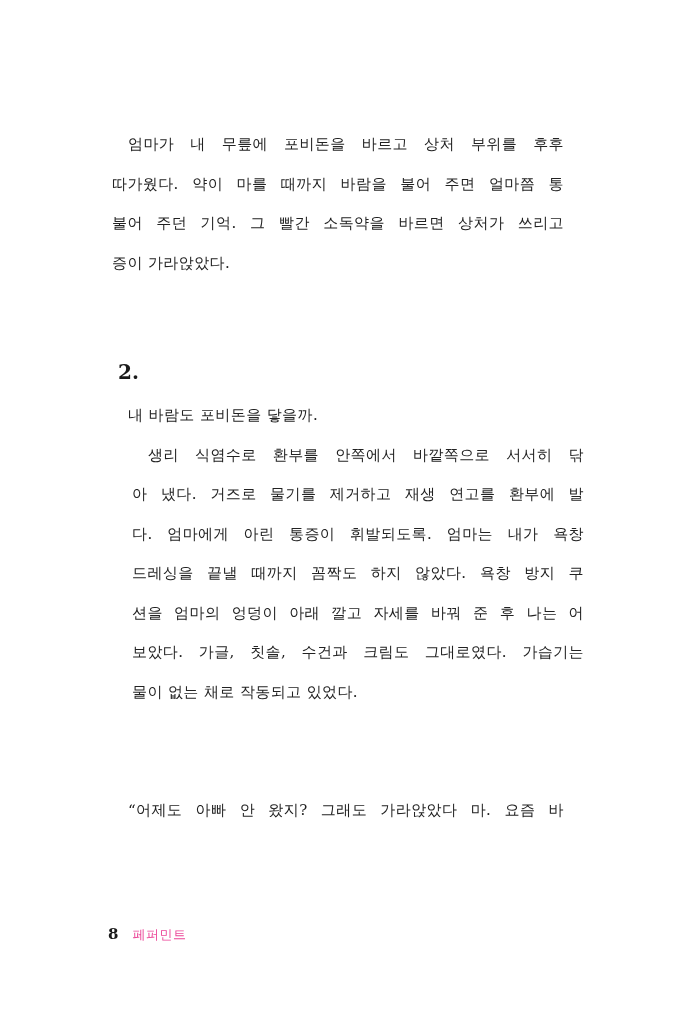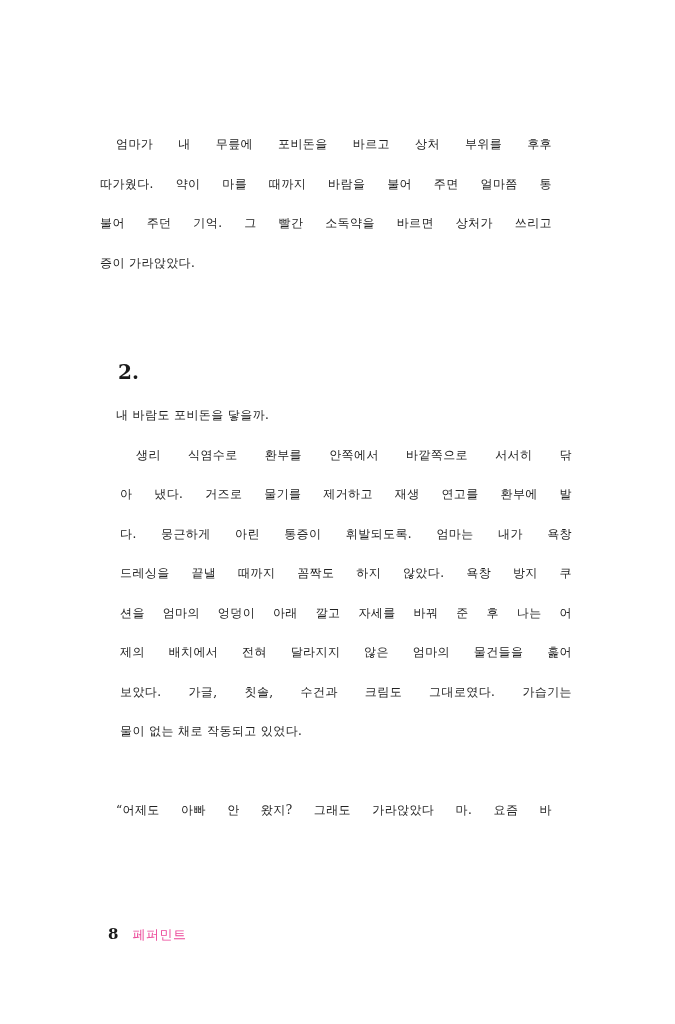--- a/index.html
+++ b/index.html
@@ -16,23 +16,23 @@
       color: #1f1f1f;
     }
     .page {
       position: absolute;
       left: 0; top: 0;
       width: 675px; height: 1024px;
       background: #ffffff;
     }
     .text-block {
       position: absolute;
-      left: 100px;
+      left: 112px;
       width: 452px;
-      font-size: 12px;
+      font-size: 15px;
       line-height: 39.5px;
       letter-spacing: 0.4px;
       text-align: justify;
       word-break: keep-all;
       color: #222;
     }
     .line {
       display: block;
       height: 39.5px;
       white-space: nowrap;
@@ -89,24 +89,23 @@
 
   <div class="section-number">2.</div>
 
   <div class="text-block" style="top: 396px;">
     <span class="line indent last">내 바람도 포비돈을 닿을까.</span>
   </div>
 
   <div class="text-block" style="top: 435.5px; margin-left: 20px;">
     <span class="line indent">생리 식염수로 환부를 안쪽에서 바깥쪽으로 서서히 닦</span>
     <span class="line">아 냈다. 거즈로 물기를 제거하고 재생 연고를 환부에 발</span>
-    <span class="line">다. 뭉근하게 아린 통증이 휘발되도록. 엄마는 내가 욕창</span>
+    <span class="line">다. 엄마에게 아린 통증이 휘발되도록. 엄마는 내가 욕창</span>
     <span class="line">드레싱을 끝낼 때까지 꼼짝도 하지 않았다. 욕창 방지 쿠</span>
     <span class="line">션을 엄마의 엉덩이 아래 깔고 자세를 바꿔 준 후 나는 어</span>
-    <span class="line">제의 배치에서 전혀 달라지지 않은 엄마의 물건들을 훑어</span>
     <span class="line">보았다. 가글, 칫솔, 수건과 크림도 그대로였다. 가습기는</span>
     <span class="line last">물이 없는 채로 작동되고 있었다.</span>
   </div>
 
   <div class="text-block" style="top: 791px;">
     <span class="line indent">“어제도 아빠 안 왔지? 그래도 가라앉았다 마. 요즘 바</span>
   </div>
 
   <div class="footer">
     <span class="page-number">8</span>

